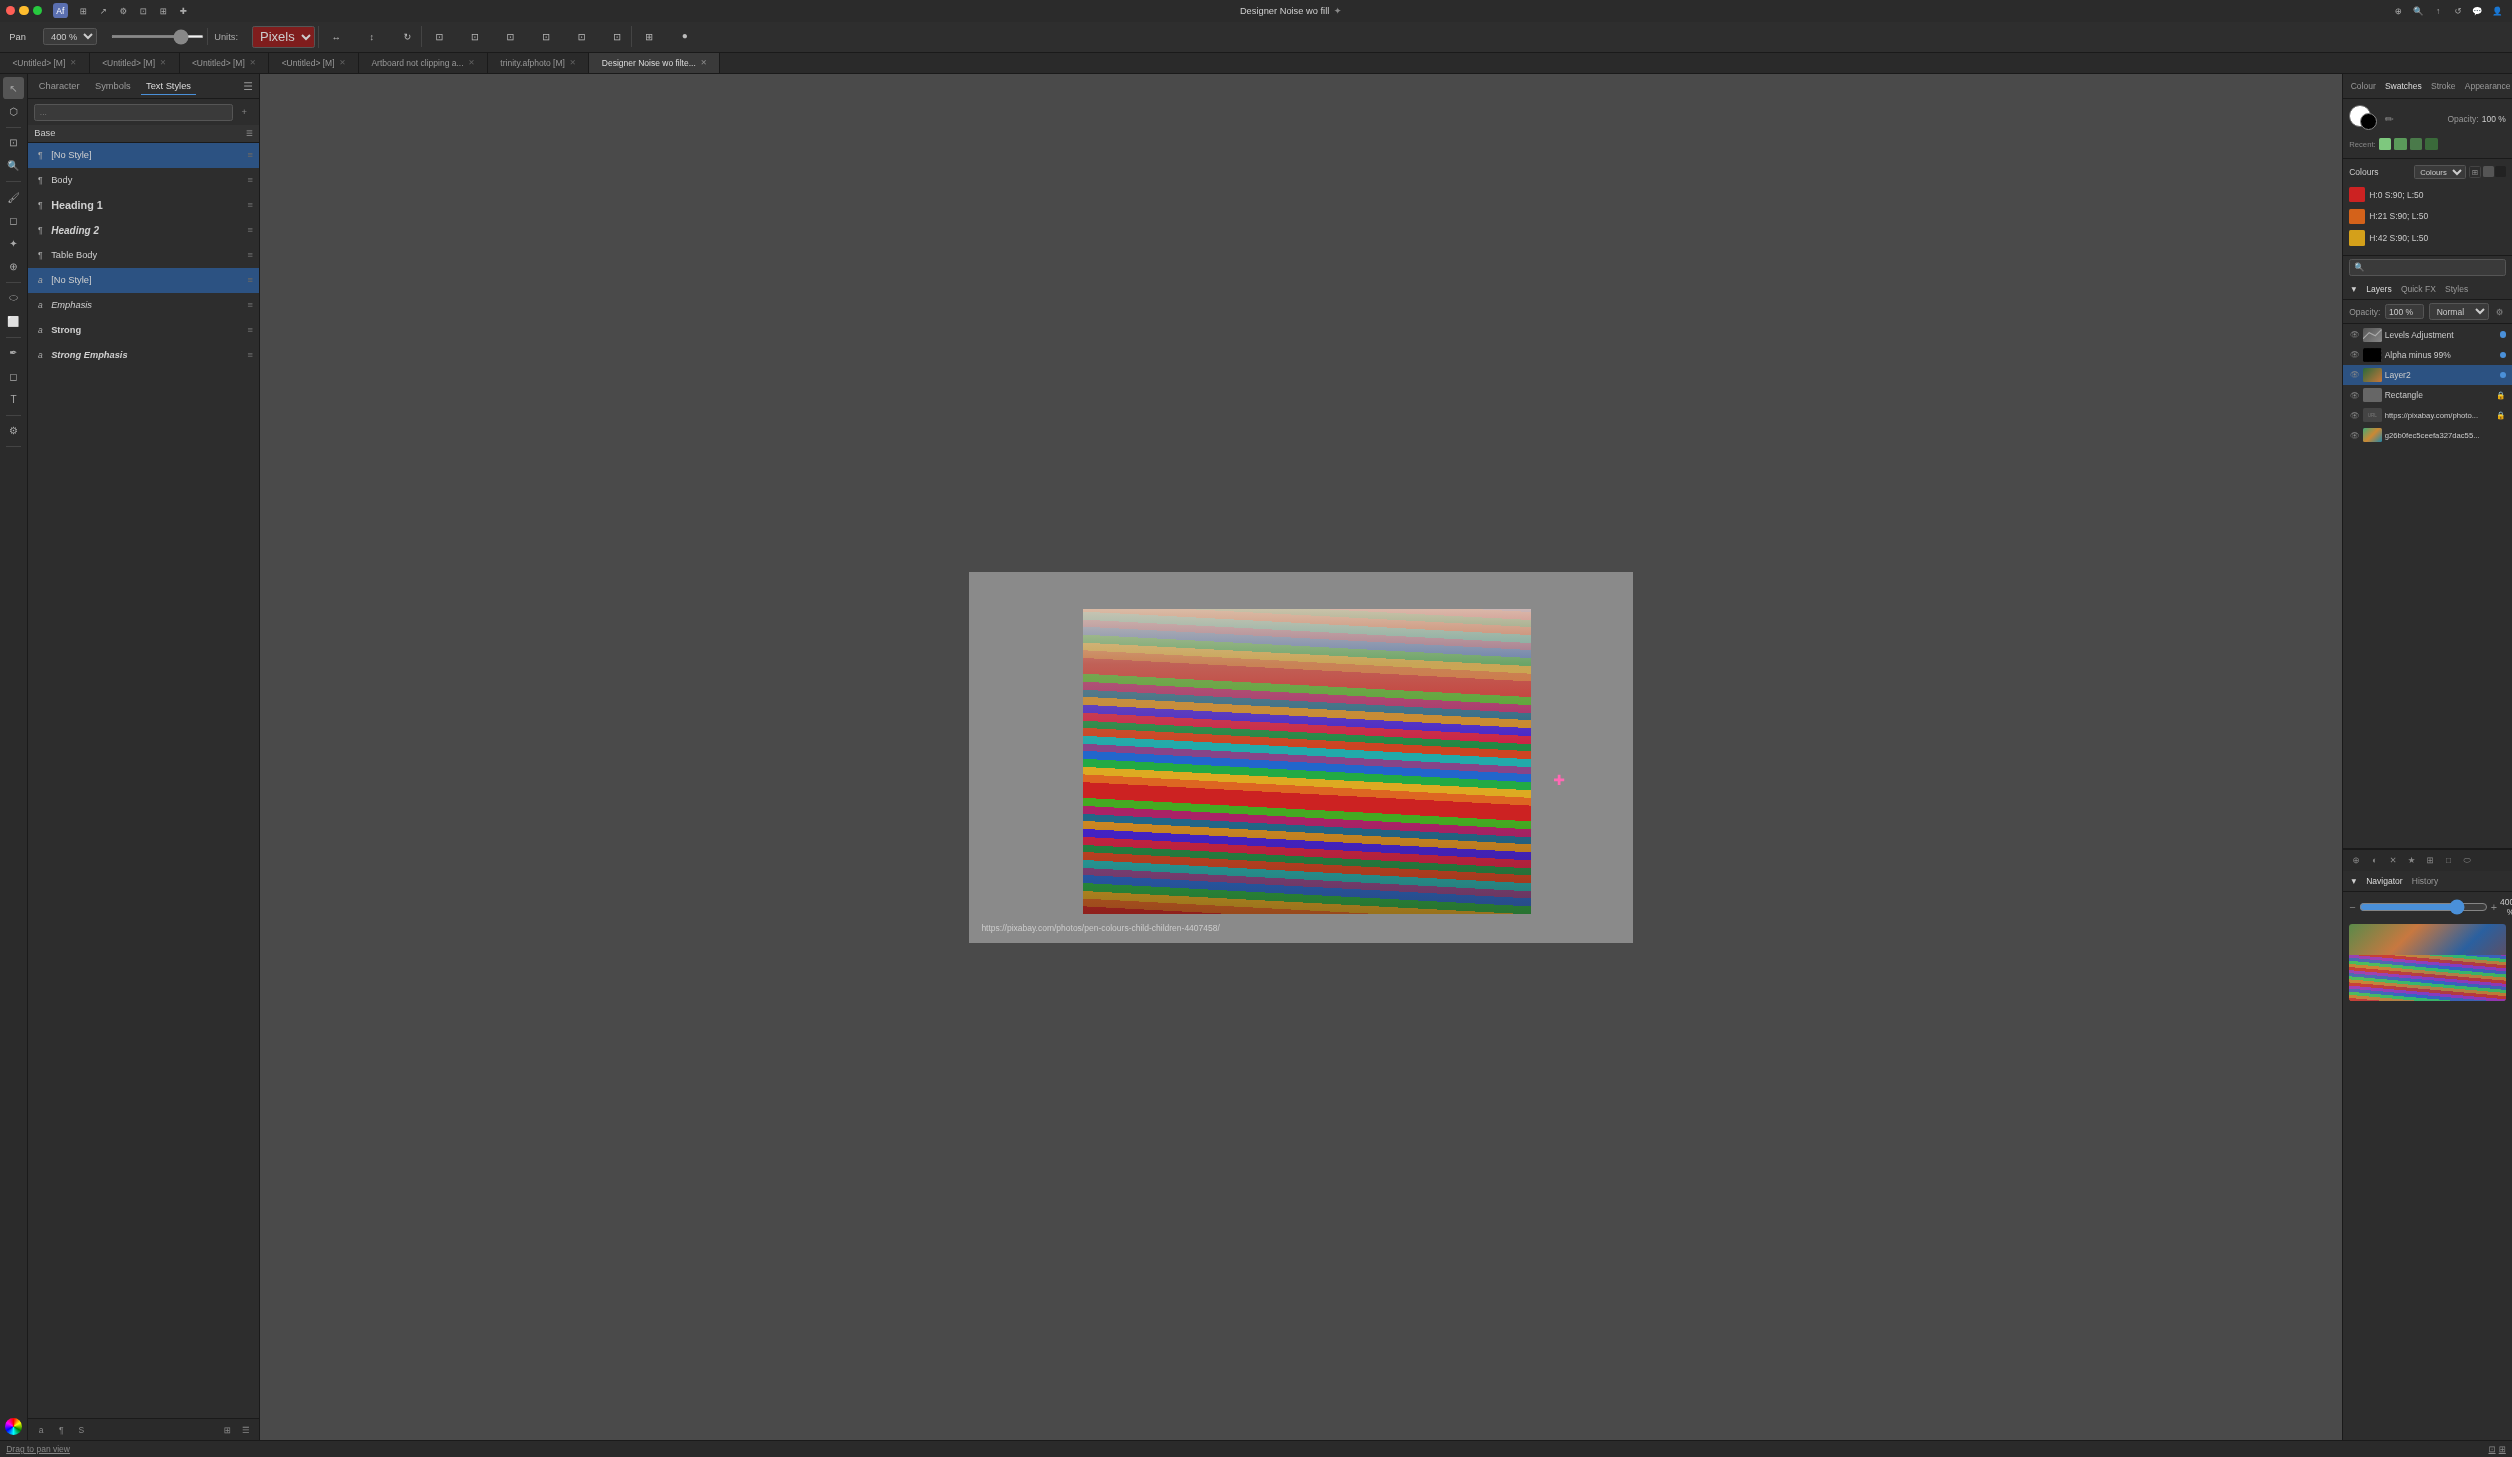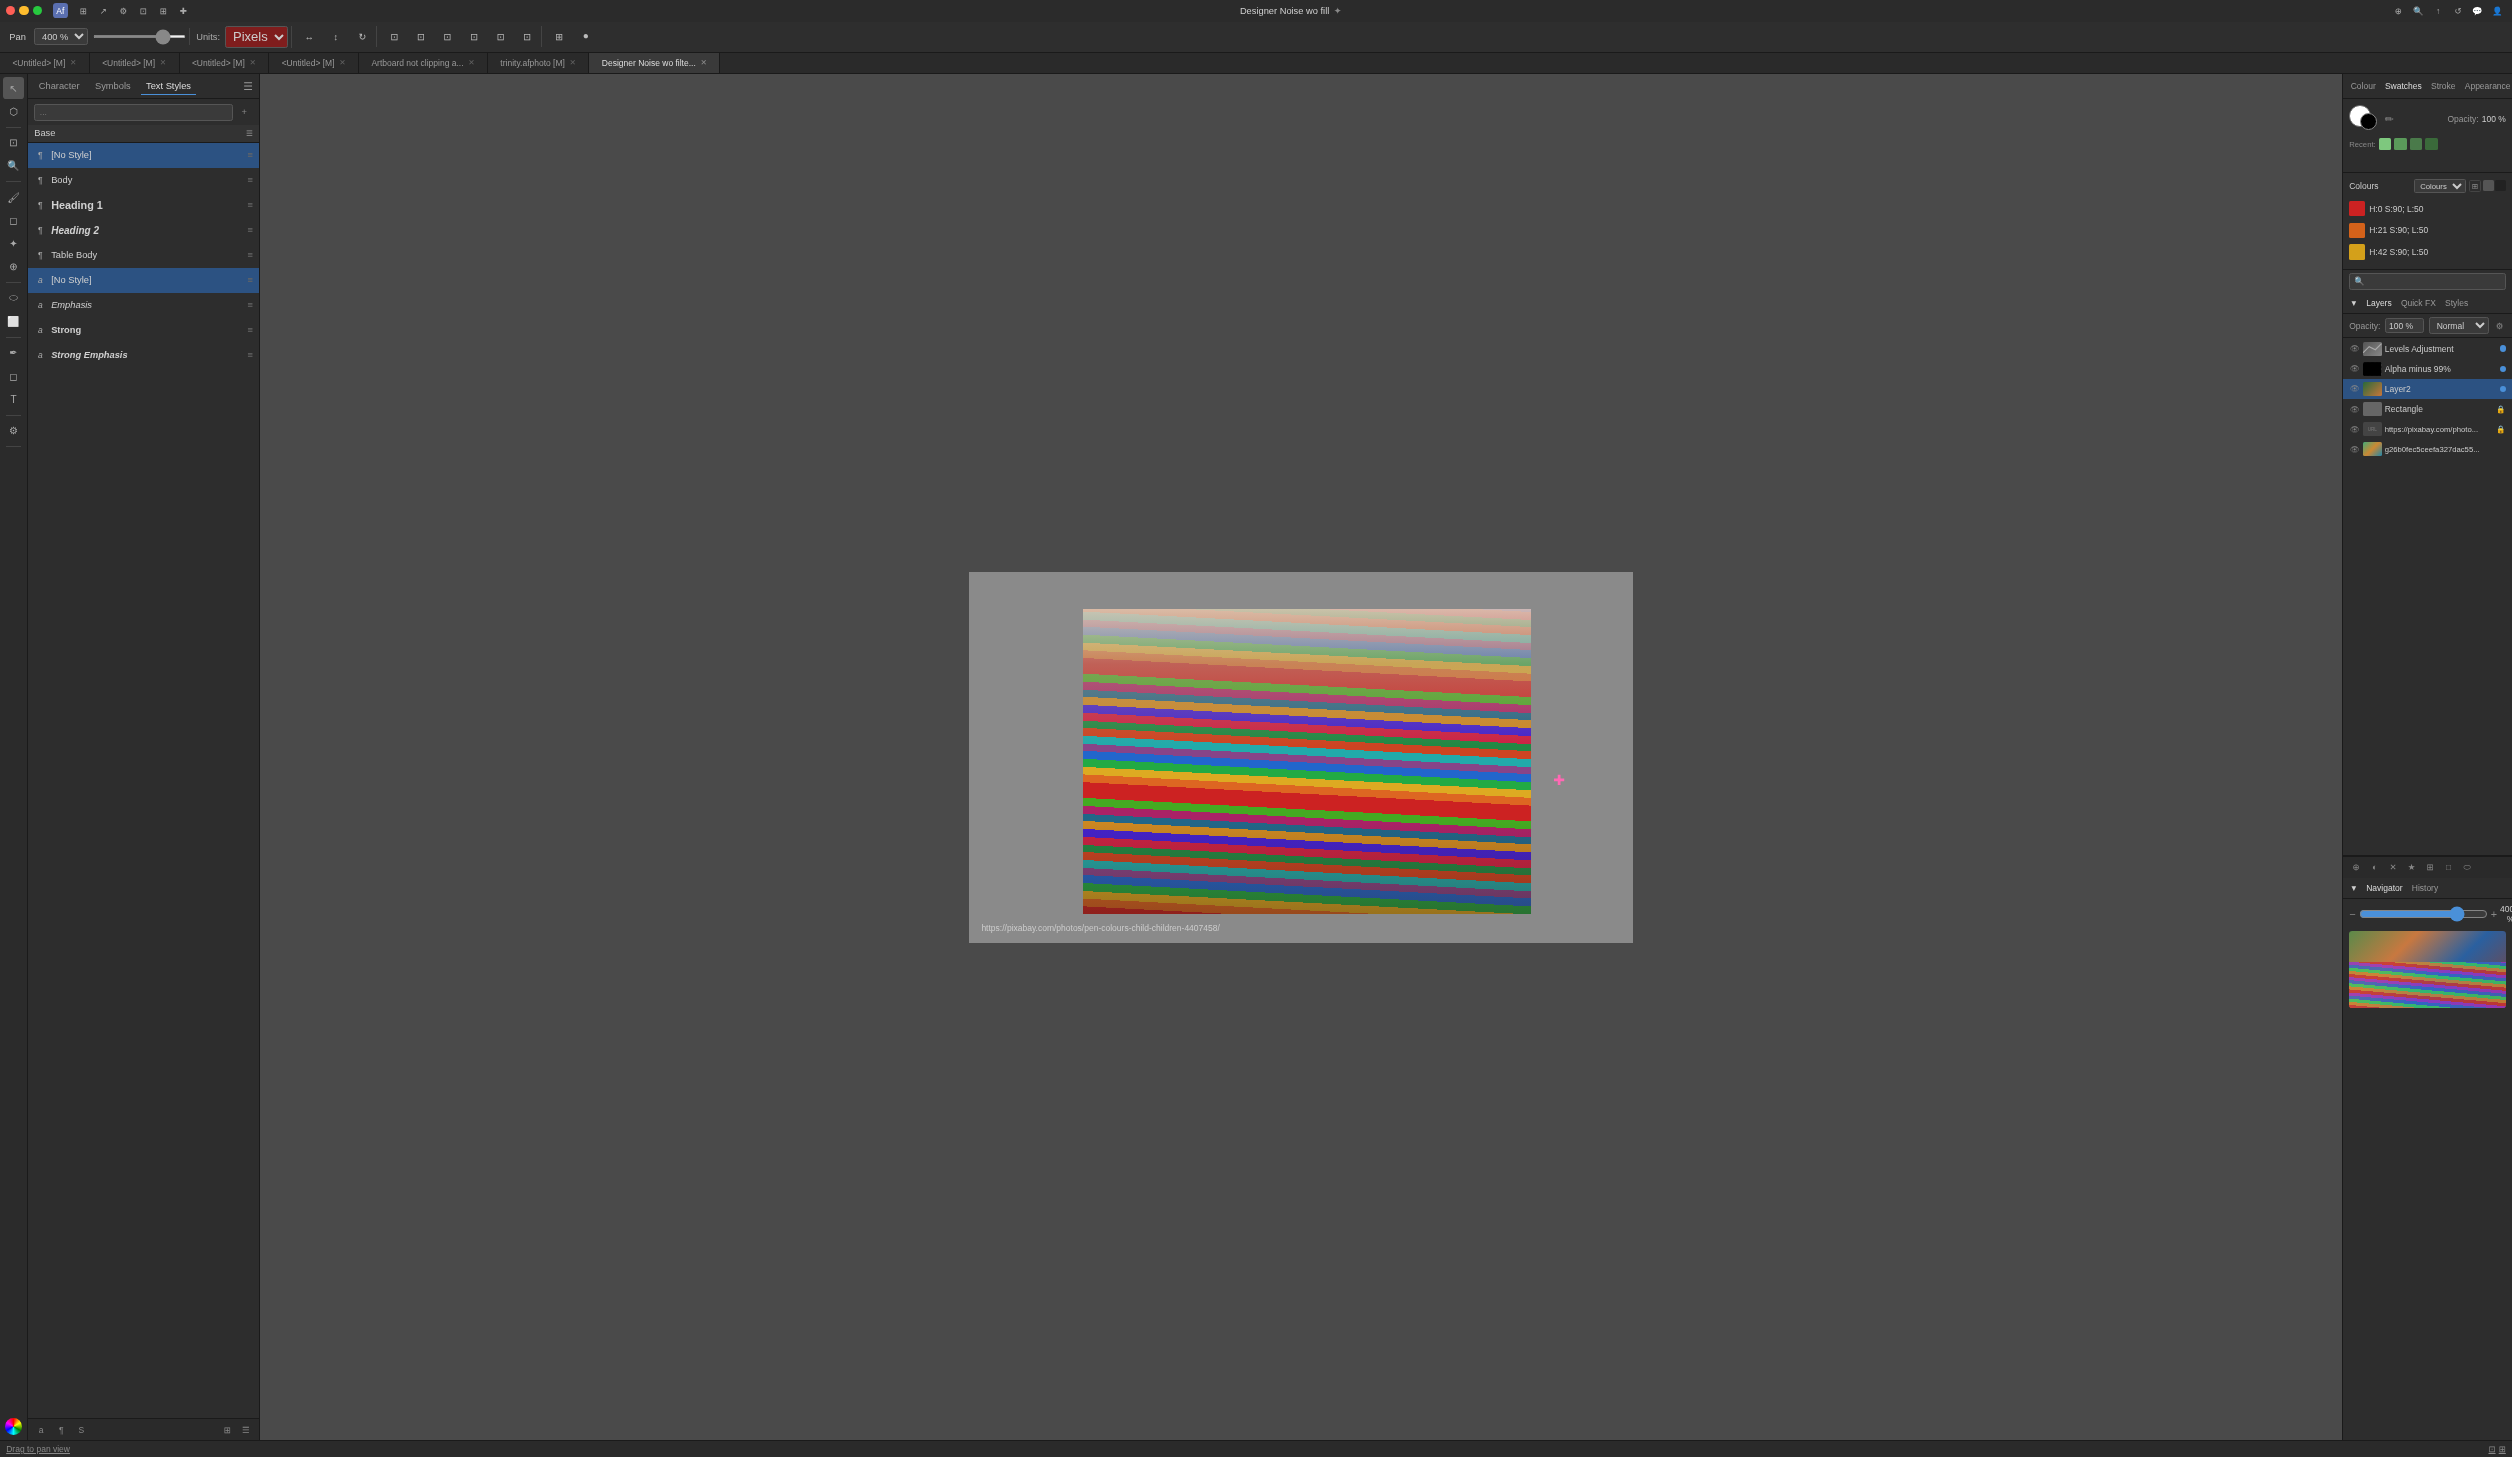--- a/index.html
+++ b/index.html
@@ -11,21 +11,21 @@
     .traffic-light { width: 9.3px; height: 9.3px; border-radius: 50%; }
     .tl-red { background: #ff5f56; }
     .tl-yellow { background: #ffbd2e; }
     .tl-green { background: #27c93f; }
     .app-icon { width: 15.4px; height: 15.4px; background: #5a6fb0; border-radius: 3.1px; margin-left: 6.2px; display: flex; align-items: center; justify-content: center; font-size: 8.5px; color: white; }
     .titlebar-center { flex: 1; display: flex; align-items: center; justify-content: center; gap: 4.6px; }
     .titlebar-icon { width: 15.4px; height: 15.4px; display: flex; align-items: center; justify-content: center; color: #aaa; font-size: 8.5px; cursor: pointer; }
 
     
     .toolbar { height: 31px; background: #2e2e2e; display: flex; align-items: center; padding: 0 6.2px; gap: 3.1px; flex-shrink: 0; border-bottom: 0.8px solid #1a1a1a; }
-    .toolbar-group { display: flex; align-items: center; gap: 5px; padding: 0 3.1px; border-right: 0.8px solid #444; }
+    .toolbar-group { display: flex; align-items: center; gap: 14px; padding: 0 3.1px; border-right: 0.8px solid #444; }
     .toolbar-group:last-child { border-right: none; }
     .toolbar-btn { width: 21.6px; height: 21.6px; display: flex; align-items: center; justify-content: center; border-radius: 3.1px; cursor: pointer; color: #bbb; font-size: 9.3px; }
     .pan-label { font-size: 9.3px; color: #ccc; margin-right: 3.1px; }
     .zoom-select { background: #3a3a3a; border: 0.8px solid #555; color: #ccc; font-size: 9.3px; padding: 1.5px 3.1px; border-radius: 2.3px; width: 54px; }
     .zoom-slider { width: 93px; height: 3.1px; accent-color: #888; }
     .units-label { font-size: 9.3px; color: #aaa; }
     .units-select { background: #7f1d1d; border: 0.8px solid #555; color: #ccc; font-size: 13px; padding: 1.5px 3.1px; border-radius: 2.3px; }
 
     
     .tabbar { height: 21.6px; background: #2a2a2a; display: flex; align-items: center; overflow-x: auto; flex-shrink: 0; border-bottom: 0.8px solid #1a1a1a; }
@@ -418,21 +418,21 @@
           <div style="width:21.6px;height:21.6px;border-radius:50%;background:white;border:0.8px solid #666;position:absolute;top:0;left:0;"></div>
           <div style="width:17px;height:17px;border-radius:50%;background:black;border:0.8px solid #888;position:absolute;top:7.7px;left:10.8px;"></div>
         </div>
         <div style="color:#888;font-size:10.8px;cursor:pointer;">✏</div>
         <div style="display:flex;align-items:center;gap:3.1px;margin-left:auto;">
           <span style="font-size:8.5px;color:#999;">Opacity:</span>
           <span style="font-size:8.5px;color:#ccc;">100 %</span>
         </div>
       </div>
 
-      <div style="display:flex;align-items:center;gap:3.1px;margin-bottom:15px;">
+      <div style="display:flex;align-items:center;gap:3.1px;margin-bottom:1px;">
         <span style="font-size:7.7px;color:#888;">Recent:</span>
         <div style="width:12.4px;height:12.4px;background:#7ec87e;border-radius:1.5px;"></div>
         <div style="width:12.4px;height:12.4px;background:#5a9a5a;border-radius:1.5px;"></div>
         <div style="width:12.4px;height:12.4px;background:#4a7a4a;border-radius:1.5px;"></div>
         <div style="width:12.4px;height:12.4px;background:#3a6a3a;border-radius:1.5px;"></div>
       </div>
     </div>
 
     <div class="colours-section">
       <div class="colours-header">

